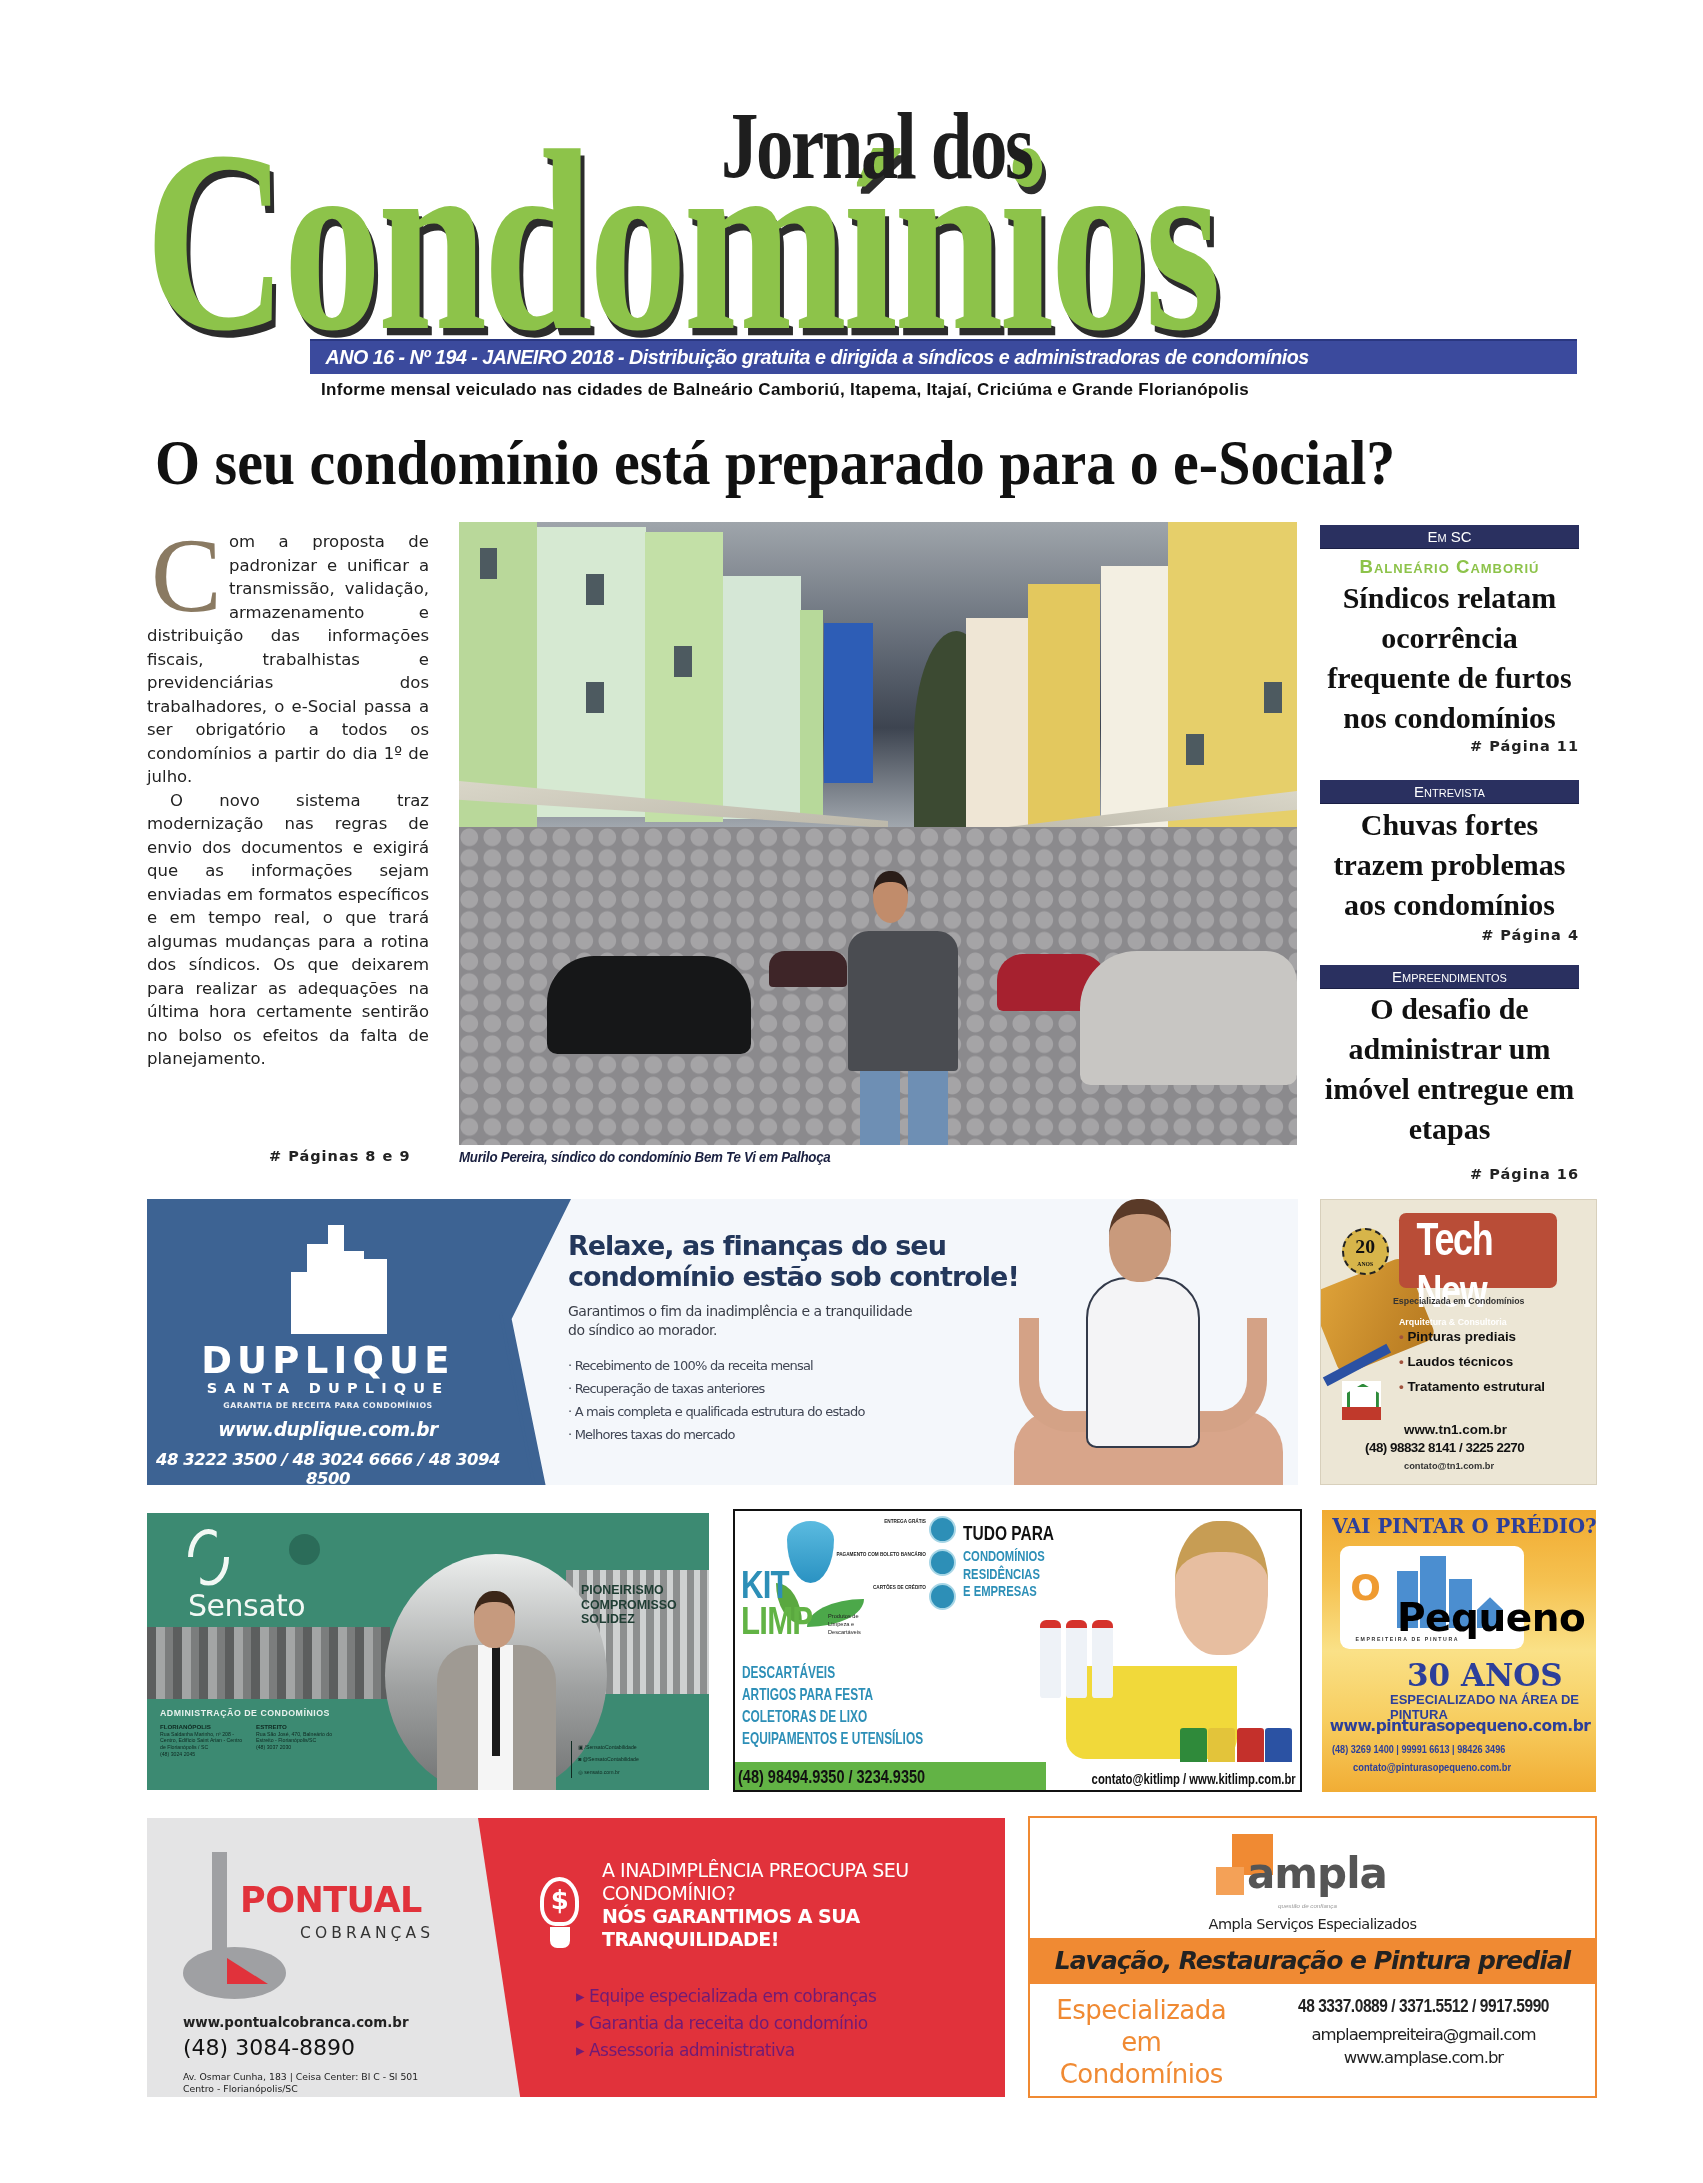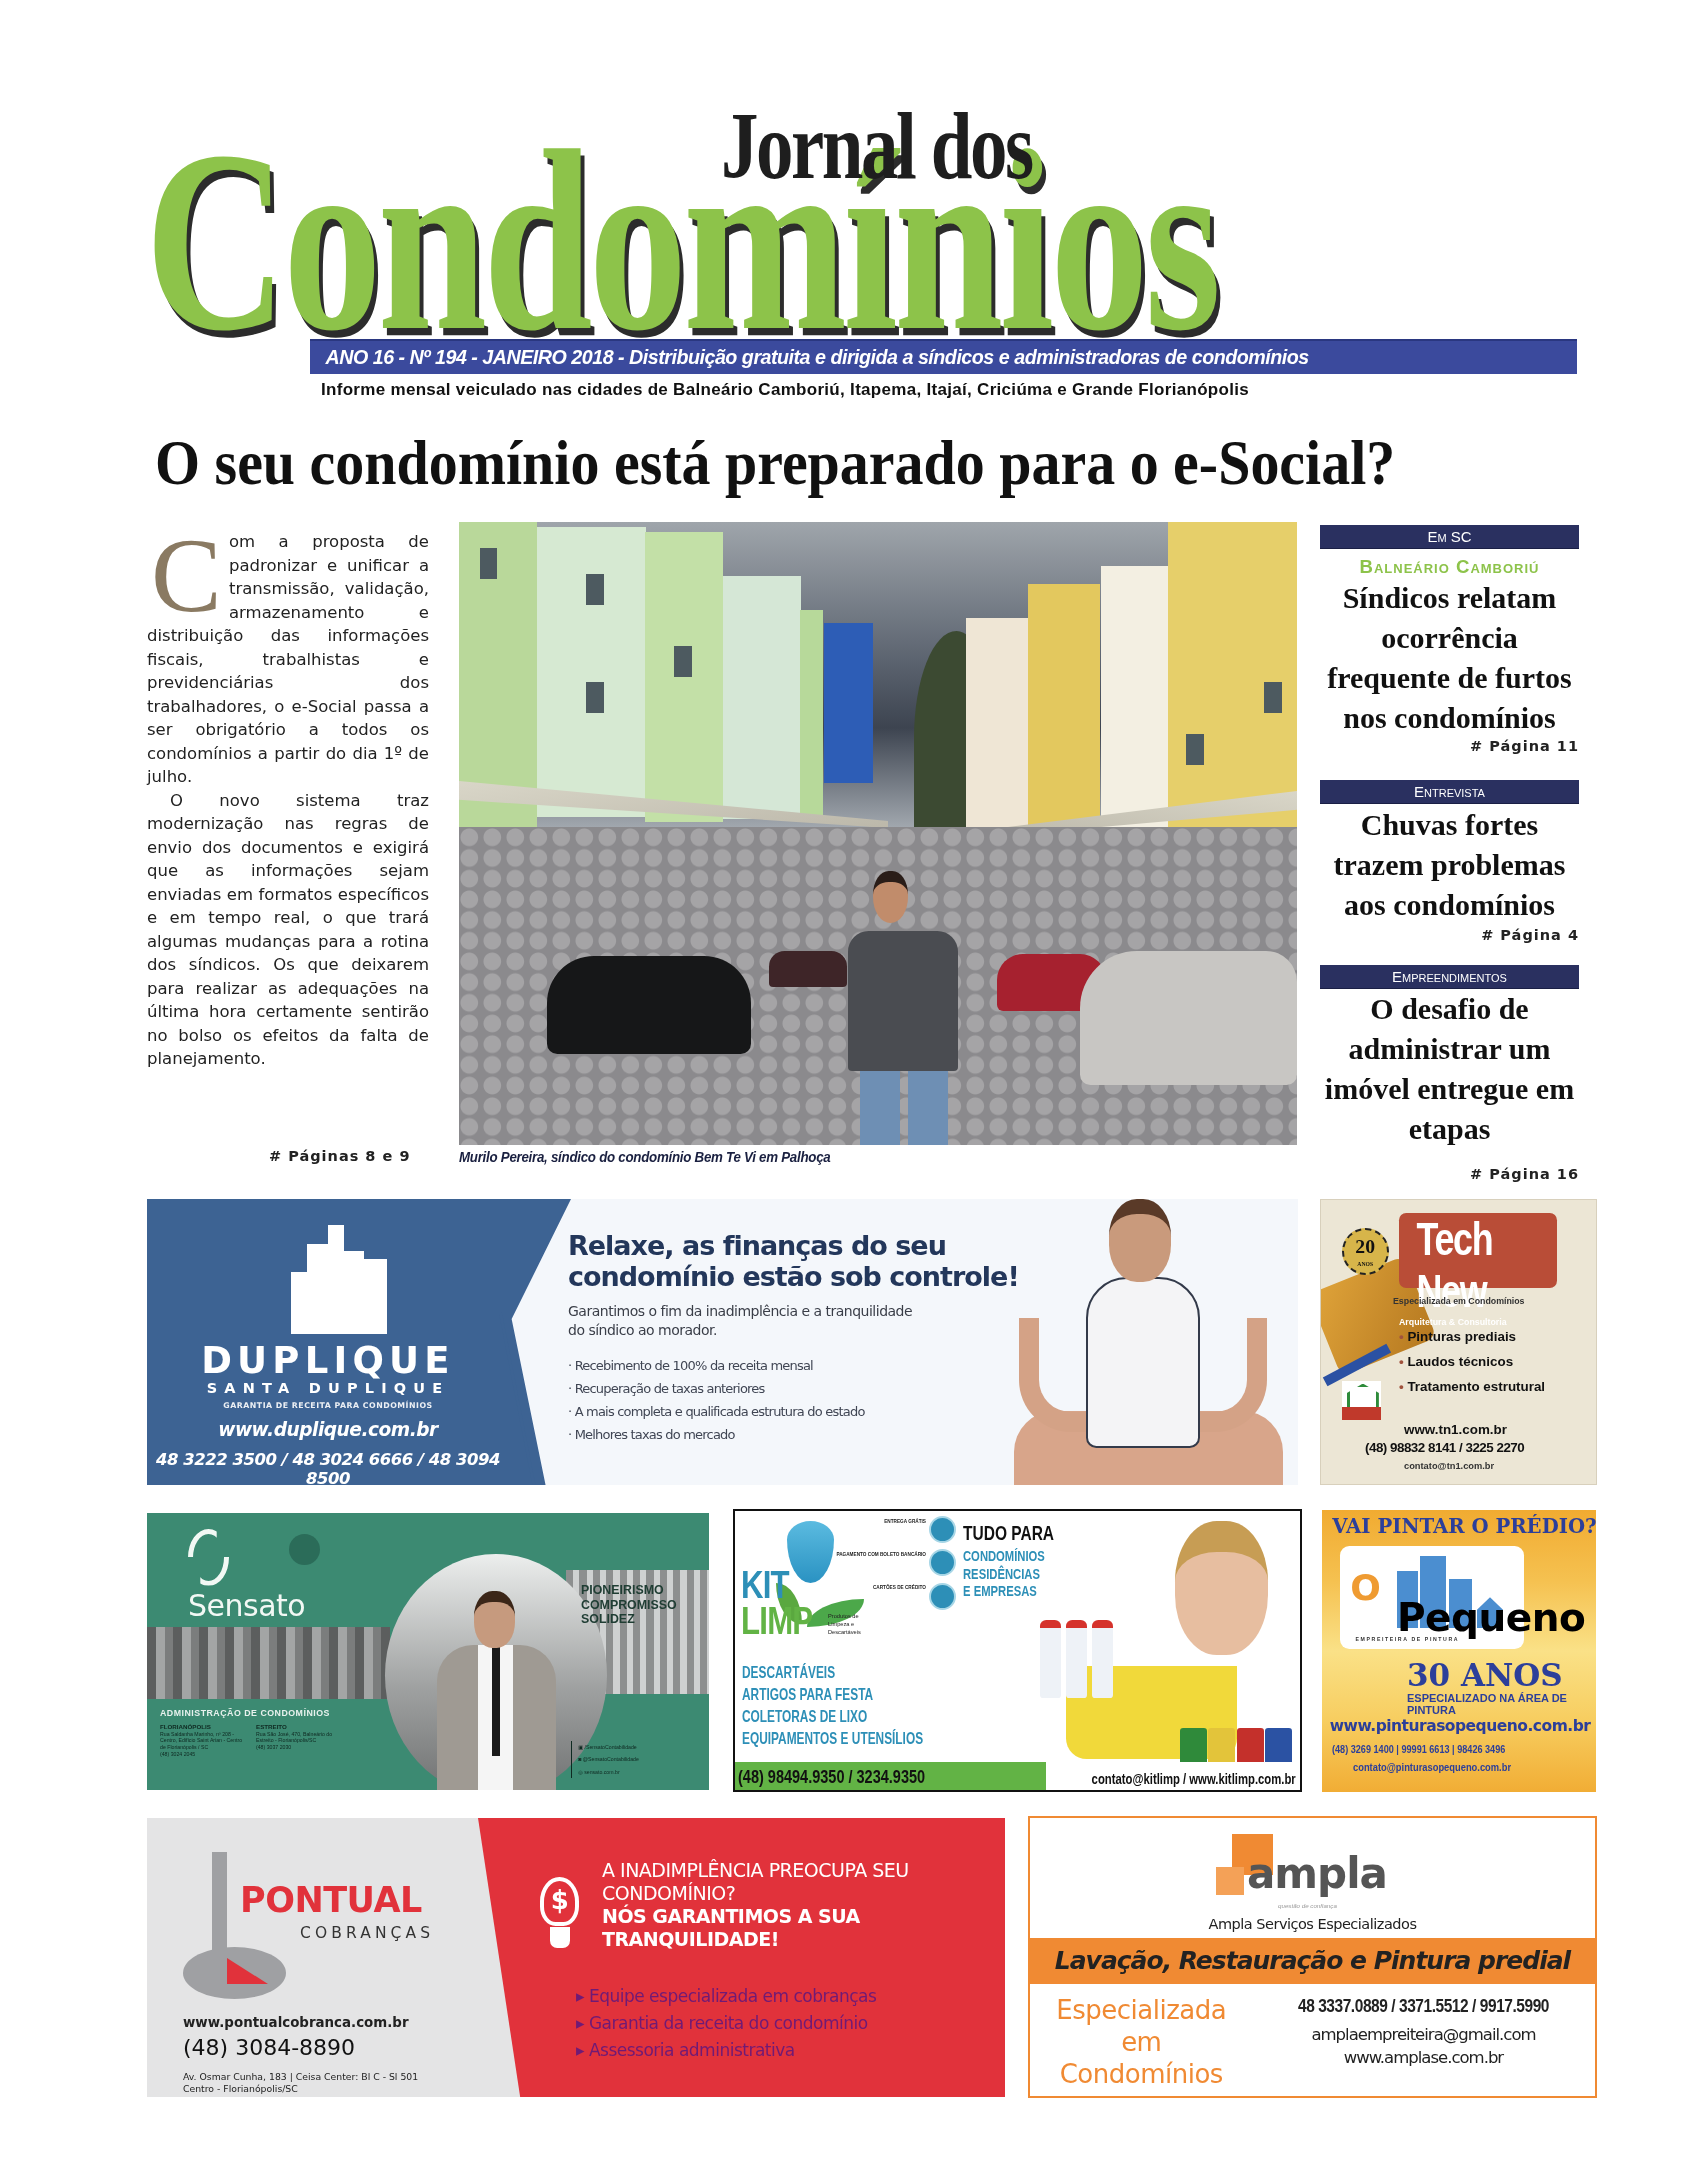--- a/index.html
+++ b/index.html
@@ -144,21 +144,21 @@
 
   
   .ad-pequeno { left: 1322px; top: 1510px; width: 274px; height: 282px; background: linear-gradient(180deg, #f1ab31 0%, #f5c150 25%, #fae187 50%, #f7cd5f 75%, #f1ad35 100%); }
   .pq-head { position: absolute; left: 10.3px; top: 5.2px; width: 259px; font-family: "DejaVu Serif", serif; font-weight: bold; font-size: 19.7px; color: #2c3f9a; white-space: nowrap; }
   .pq-logo { position: absolute; left: 18px; top: 36px; width: 184px; height: 103px; background: #fff; border-radius: 9.3px; }
   .pq-bld { position: absolute; bottom: 20.7px; background: #4b8ed0; }
   .pq-o { position: absolute; left: 10.3px; top: 20.7px; font-family: "DejaVu Sans", sans-serif; font-weight: bold; font-size: 36px; color: #ef9b32; }
   .pq-name { position: absolute; left: 57px; top: 49px; font-family: "DejaVu Sans", sans-serif; font-weight: bold; font-size: 39px; color: #000000; letter-spacing: -0.5px; }
   .pq-sub { position: absolute; left: 15.5px; top: 90px; width: 155px; font-family: "Liberation Sans", sans-serif; font-size: 5.2px; font-weight: bold; color: #333; letter-spacing: 1.6px; }
   .pq-30 { position: absolute; left: 85px; top: 147px; font-family: "DejaVu Serif", serif; font-weight: bold; font-size: 31px; color: #2c3f9a; }
-  .pq-esp { position: absolute; left: 85px; top: 182px; font-family: "Liberation Sans", sans-serif; font-weight: bold; font-size: 11px; color: #2c3f9a; }
+  .pq-esp { position: absolute; left: 68px; top: 182px; font-family: "Liberation Sans", sans-serif; font-weight: bold; font-size: 13px; color: #2c3f9a; }
   .pq-url { position: absolute; left: 7.8px; top: 207px; font-family: "DejaVu Sans", sans-serif; font-weight: bold; font-size: 15.5px; color: #2c3f9a; white-space: nowrap; letter-spacing: -0.5px; }
   .pq-phones { position: absolute; left: 10.3px; top: 233px; font-family: "Liberation Sans", sans-serif; font-weight: bold; font-size: 11.4px; color: #2c3f9a; white-space: nowrap; transform: scaleX(0.8); transform-origin: left; }
   .pq-mail { position: absolute; left: 31px; top: 251px; font-family: "Liberation Sans", sans-serif; font-weight: bold; font-size: 11.4px; color: #2c3f9a; white-space: nowrap; transform: scaleX(0.82); transform-origin: left; }
 
   
   .ad-pontual { left: 147px; top: 1818px; width: 858px; height: 279px; background: #e4e4e5; }
   .pt-red { position: absolute; left: 331px; top: 0; width: 527px; height: 279px; background: #e1323b; clip-path: polygon(0 0, 100% 0, 100% 100%, 8% 100%); }
   .pt-logo-base { position: absolute; left: 36px; top: 129px; width: 103px; height: 52px; border-radius: 50%; background: #9fa0a3; }
   .pt-logo-post { position: absolute; left: 65px; top: 34px; width: 14.5px; height: 140px; background: #9fa0a3; }
   .pt-logo-tri { position: absolute; left: 80px; top: 140px; width: 41px; height: 26px; background: #e1323b; clip-path: polygon(0 0, 100% 100%, 0 100%); }

